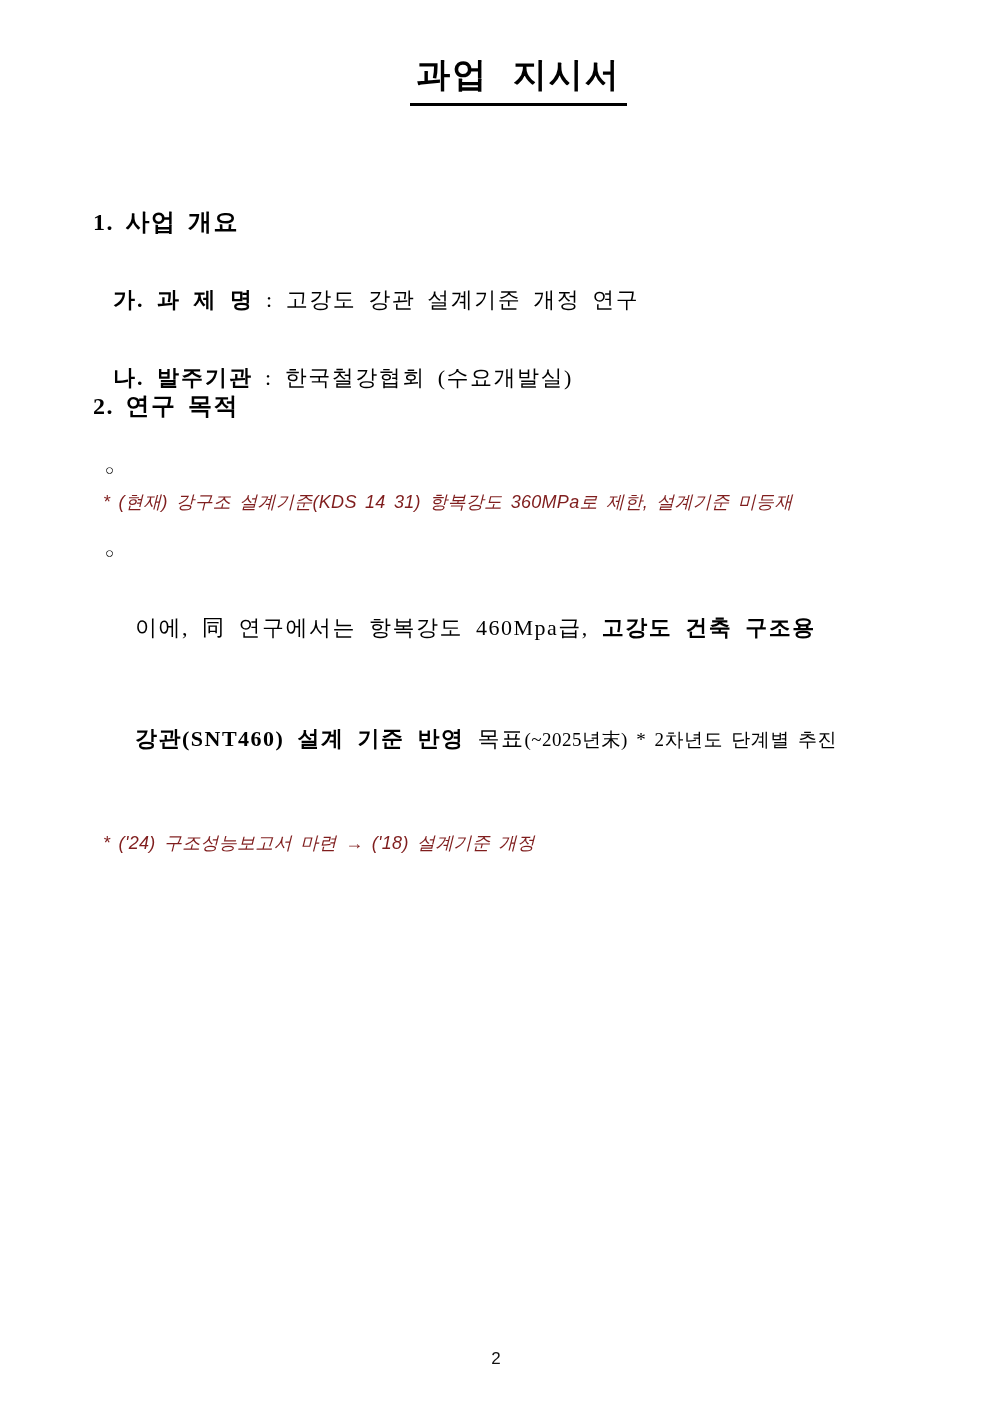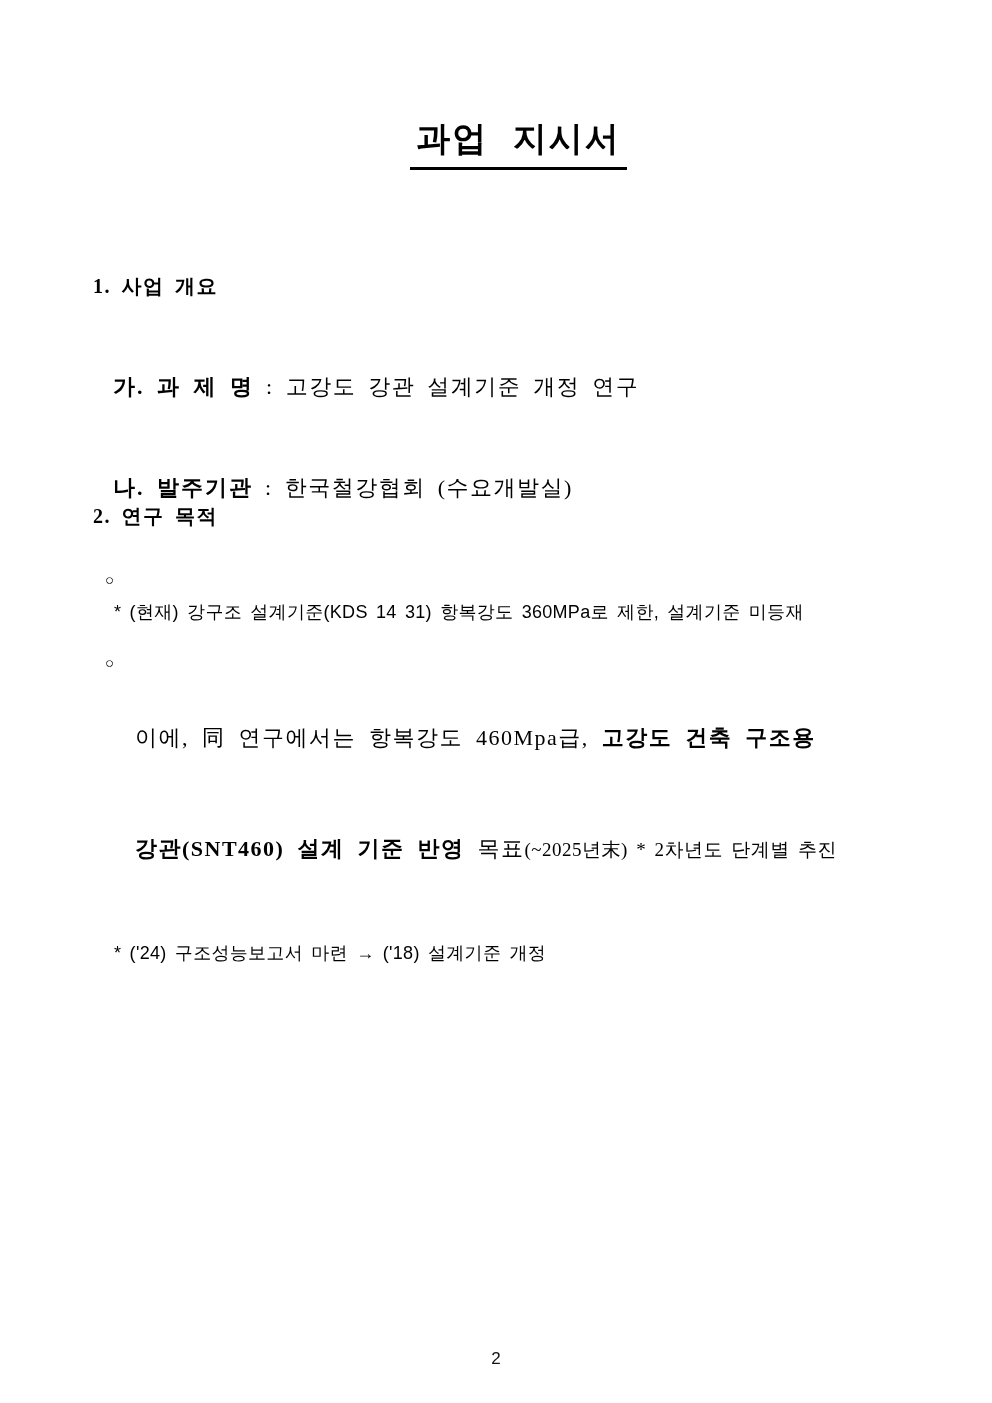--- a/index.html
+++ b/index.html
@@ -7,50 +7,50 @@
   .page {
     position: relative;
     width: 992px;
     height: 1403px;
     margin: 0 auto;
     background: #ffffff;
     color: #000000;
     font-family: "Liberation Serif", "DejaVu Serif", serif;
     overflow: hidden;
   }
-  .content { padding: 116px 48px 0 93px; }
+  .content { padding: 52px 48px 0 93px; }
 
   
   .title-wrap { text-align: center; margin: 0; }
   .title-text {
     display: inline-block;
     font-size: 34px;
     font-weight: bold;
     letter-spacing: 2px;
     word-spacing: 14px;
     white-space: pre;
     border-bottom: 3px solid #000;
     padding: 0 6px 5px 6px;
   }
 
   
   .heading {
-    font-size: 20px;
+    font-size: 24px;
     font-weight: bold;
     line-height: 28px;
     letter-spacing: 1.5px;
     word-spacing: 4px;
     white-space: pre;
   }
   .h1 { margin-top: 102px; }
   .h2 { }
 
   
   .item {
-    margin-top: 73px;
+    margin-top: 50px;
     margin-left: 20px;
     font-size: 22px;
     line-height: 28px;
     letter-spacing: 1.5px;
     word-spacing: 5px;
     white-space: pre;
   }
   .item .label { font-weight: bold; letter-spacing: 2px; }
 
   
@@ -72,28 +72,29 @@
   .bullet .btext { white-space: pre; }
   .b { font-weight: bold; }
   .small-tail { font-size: 19px; letter-spacing: 0.5px; word-spacing: 3px; }
 
   .mt-b1 { margin-top: 32px; }
   .mt-b2 { margin-top: 21px; }
 
   
   .note {
     margin-top: 2px;
-    margin-left: 21px;
+    margin-left: 10px;
     font-family: "Liberation Sans", "DejaVu Sans", sans-serif;
     font-size: 18px;
     line-height: 23px;
     letter-spacing: 0.3px;
     word-spacing: 3px;
-    color: #000000;
+    color: #7f1d1d;
     white-space: pre;
+    font-style: italic;
   }
   .note2 { margin-top: 0; }
 
   
   .page-number {
     position: absolute;
     left: 0; right: 0;
     bottom: 34px;
     text-align: center;
     font-family: "Liberation Sans", "DejaVu Sans", sans-serif;

